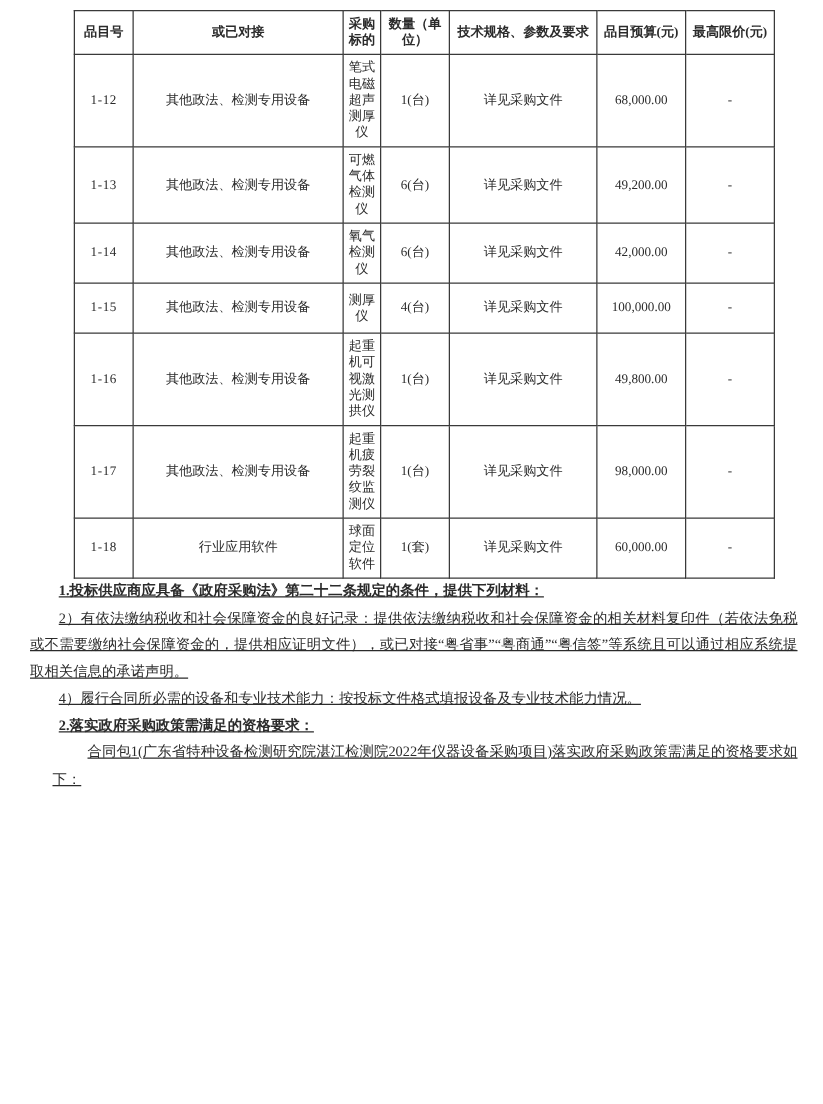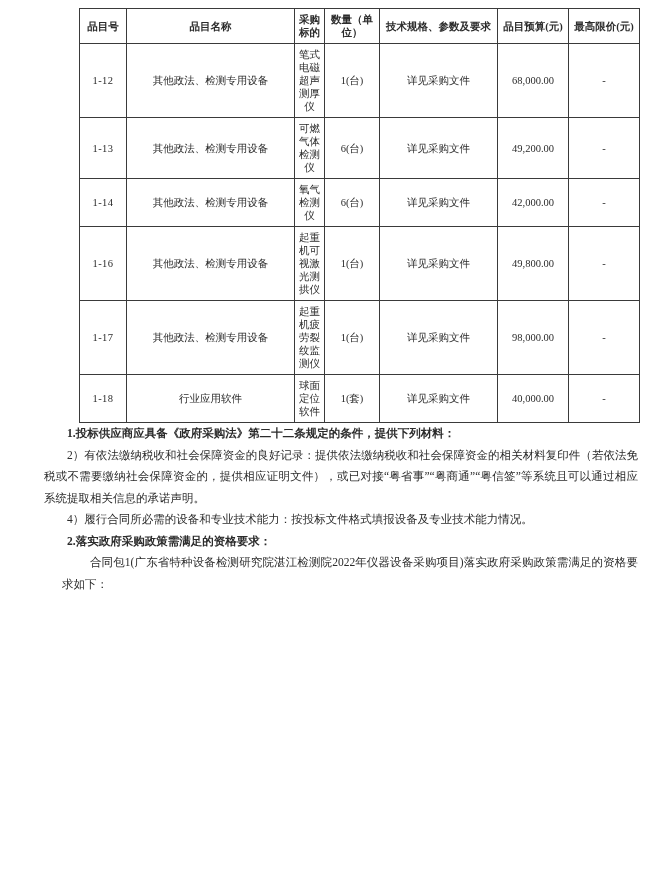--- a/index.html
+++ b/index.html
@@ -5,21 +5,21 @@
   * { box-sizing: border-box; }
   html, body { margin: 0; padding: 0; }
   body {
     width: 658px;
     height: 883px;
     background: #ffffff;
     color: #2b2b2b;
     font-family: "Liberation Serif", "DejaVu Serif", serif;
     overflow: hidden;
   }
-  .page { width: 658px; height: 883px; padding-top: 8px; padding-left: 20px; }
+  .page { width: 658px; height: 883px; padding-top: 8px; }
 
   
   table.items {
     border-collapse: collapse;
     table-layout: fixed;
     width: 560px;
     margin-left: 59px;
     font-size: 10.5px;
     color: #2b2b2b;
   }
@@ -54,20 +54,21 @@
     font-size: 12.5px;
     font-weight: bold;
     line-height: 20px;
   }
   .para {
     margin: 0 20px 0 24px;
     font-size: 11.5px;
     line-height: 21.5px;
     text-indent: 2em;
     text-align: justify;
+    text-decoration: underline;
   }
   .para.bold { font-weight: bold; }
   .para.indent-more {
     margin-left: 42px;
     text-indent: 28px;
   }
 </style>
 </head>
 <body>
 
@@ -79,21 +80,21 @@
         <col style="width:168px">
         <col style="width:30px">
       <col style="width:55px">
         <col style="width:118px">
         <col style="width:71px">
         <col style="width:71px">
     </colgroup>
     <thead>
       <tr>
         <th>品目号</th>
-        <th>品目名称</th>
+        <th>或已对接</th>
         <th class="th-target">采购标的</th>
         <th>数量（单位）</th>
         <th>技术规格、参数及要求</th>
         <th>品目预算(元)</th>
         <th>最高限价(元)</th>
       </tr>
     </thead>
     <tbody>
       <tr>
         <td class="td-itemno">1-12</td>
@@ -116,20 +117,29 @@
       <tr>
         <td class="td-itemno">1-14</td>
         <td>其他政法、检测专用设备</td>
         <td class="td-target">氧气检测仪</td>
         <td>6(台)</td>
         <td>详见采购文件</td>
         <td class="td-budget">42,000.00</td>
         <td class="td-max">-</td>
       </tr>
       <tr>
+        <td class="td-itemno">1-15</td>
+        <td>其他政法、检测专用设备</td>
+        <td class="td-target">测厚仪</td>
+        <td>4(台)</td>
+        <td>详见采购文件</td>
+        <td class="td-budget">100,000.00</td>
+        <td class="td-max">-</td>
+      </tr>
+      <tr>
         <td class="td-itemno">1-16</td>
         <td>其他政法、检测专用设备</td>
         <td class="td-target">起重机可视激光测拱仪</td>
         <td>1(台)</td>
         <td>详见采购文件</td>
         <td class="td-budget">49,800.00</td>
         <td class="td-max">-</td>
       </tr>
       <tr>
         <td class="td-itemno">1-17</td>
@@ -139,21 +149,21 @@
         <td>详见采购文件</td>
         <td class="td-budget">98,000.00</td>
         <td class="td-max">-</td>
       </tr>
       <tr>
         <td class="td-itemno">1-18</td>
         <td>行业应用软件</td>
         <td class="td-target">球面定位软件</td>
         <td>1(套)</td>
         <td>详见采购文件</td>
-        <td class="td-budget">40,000.00</td>
+        <td class="td-budget">60,000.00</td>
         <td class="td-max">-</td>
       </tr>
     </tbody>
   </table>
 
 
   <div>
     <p class="para bold">1.投标供应商应具备《政府采购法》第二十二条规定的条件，提供下列材料：</p>
     <p class="para">2）有依法缴纳税收和社会保障资金的良好记录：提供依法缴纳税收和社会保障资金的相关材料复印件（若依法免税或不需要缴纳社会保障资金的，提供相应证明文件），或已对接“粤省事”“粤商通”“粤信签”等系统且可以通过相应系统提取相关信息的承诺声明。</p>
     <p class="para">4）履行合同所必需的设备和专业技术能力：按投标文件格式填报设备及专业技术能力情况。</p>

